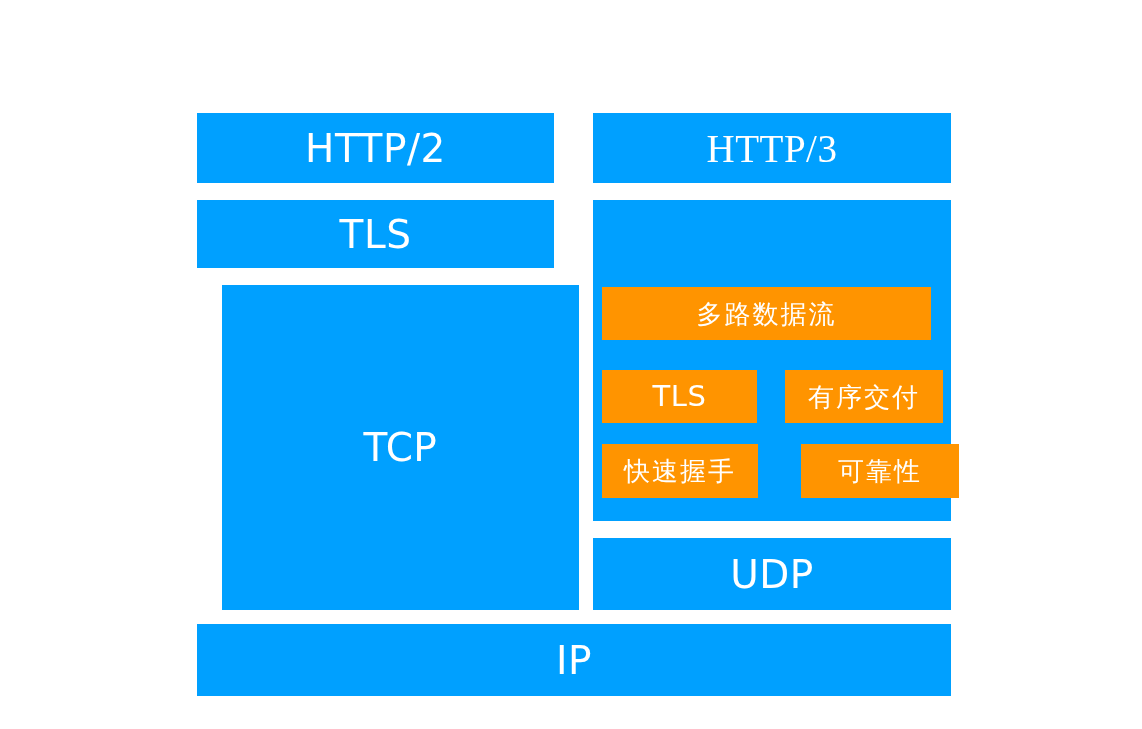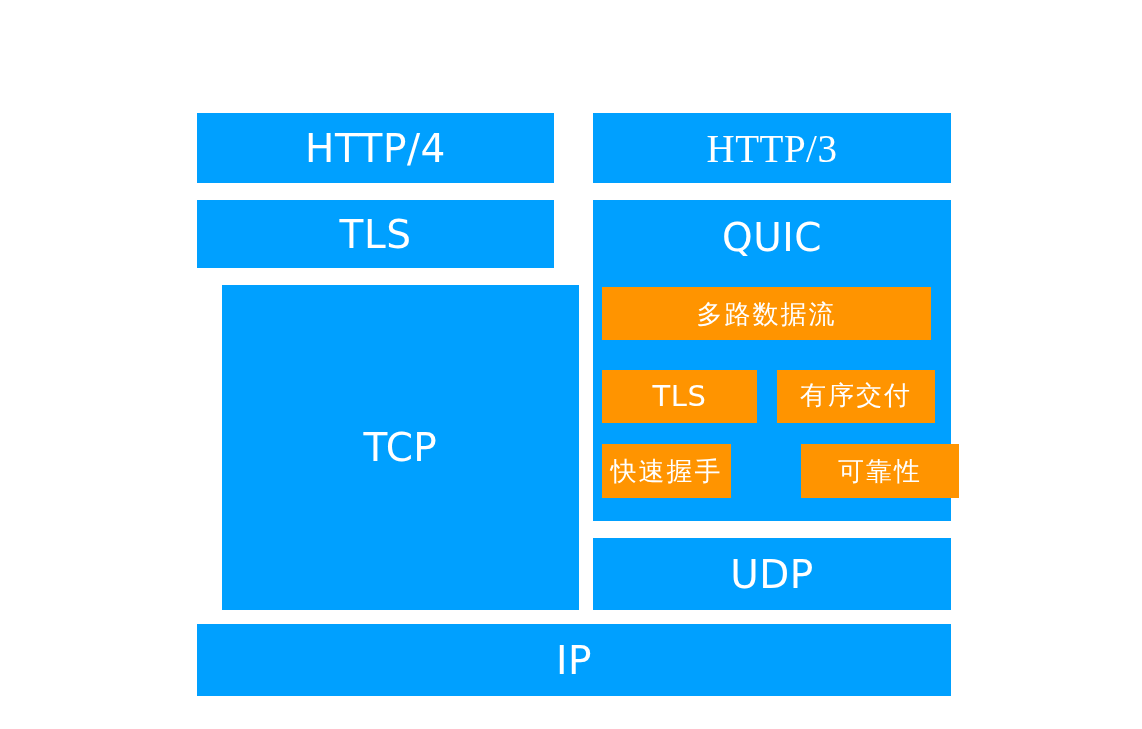--- a/index.html
+++ b/index.html
@@ -82,48 +82,47 @@
   .quic-feature {
     position: absolute;
     box-sizing: border-box;
     display: flex;
     align-items: center;
     justify-content: center;
   }
   
   #feat-multiplex { left: 9px;   top: 87px;  width: 329px; height: 53px; }
   #feat-tls       { left: 9px;   top: 170px; width: 155px; height: 53px; }
-  #feat-ordered   { left: 184px; top: 170px; width: 158px; height: 53px; font-family: Liberation Mono, monospace; }
-  #feat-handshake { left: 9px;   top: 244px; width: 129px; height: 54px; }
+  #feat-ordered   { left: 192px; top: 170px; width: 158px; height: 53px; }
+  #feat-handshake { left: 9px;   top: 244px; width: 156px; height: 54px; }
   #feat-reliable  { left: 180px; top: 244px; width: 158px; height: 54px; margin-left: 28px; }
 </style>
 </head>
 <body>
 
 <div id="diagram">
 
   <div class="box blue" id="http2-box">
-    <span class="label proto-label">HTTP/4</span>
+    <span class="label proto-label">HTTP/2</span>
   </div>
 
   <div class="box blue" id="tls-left-box">
     <span class="label proto-label">TLS</span>
   </div>
 
   <div class="box blue" id="tcp-box">
     <span class="label proto-label">TCP</span>
   </div>
 
   <div class="box blue" id="http3-box">
     <span class="label proto-label">HTTP/3</span>
   </div>
 
   <div class="box blue" id="quic-box">
 
-    <span class="label proto-label" id="quic-title">QUIC</span>
 
     <div class="quic-feature orange" id="feat-multiplex">
       <span class="label cjk-label">多路数据流</span>
     </div>
 
     <div class="quic-feature orange" id="feat-tls">
       <span class="label small-proto-label">TLS</span>
     </div>
 
     <div class="quic-feature orange" id="feat-ordered">

